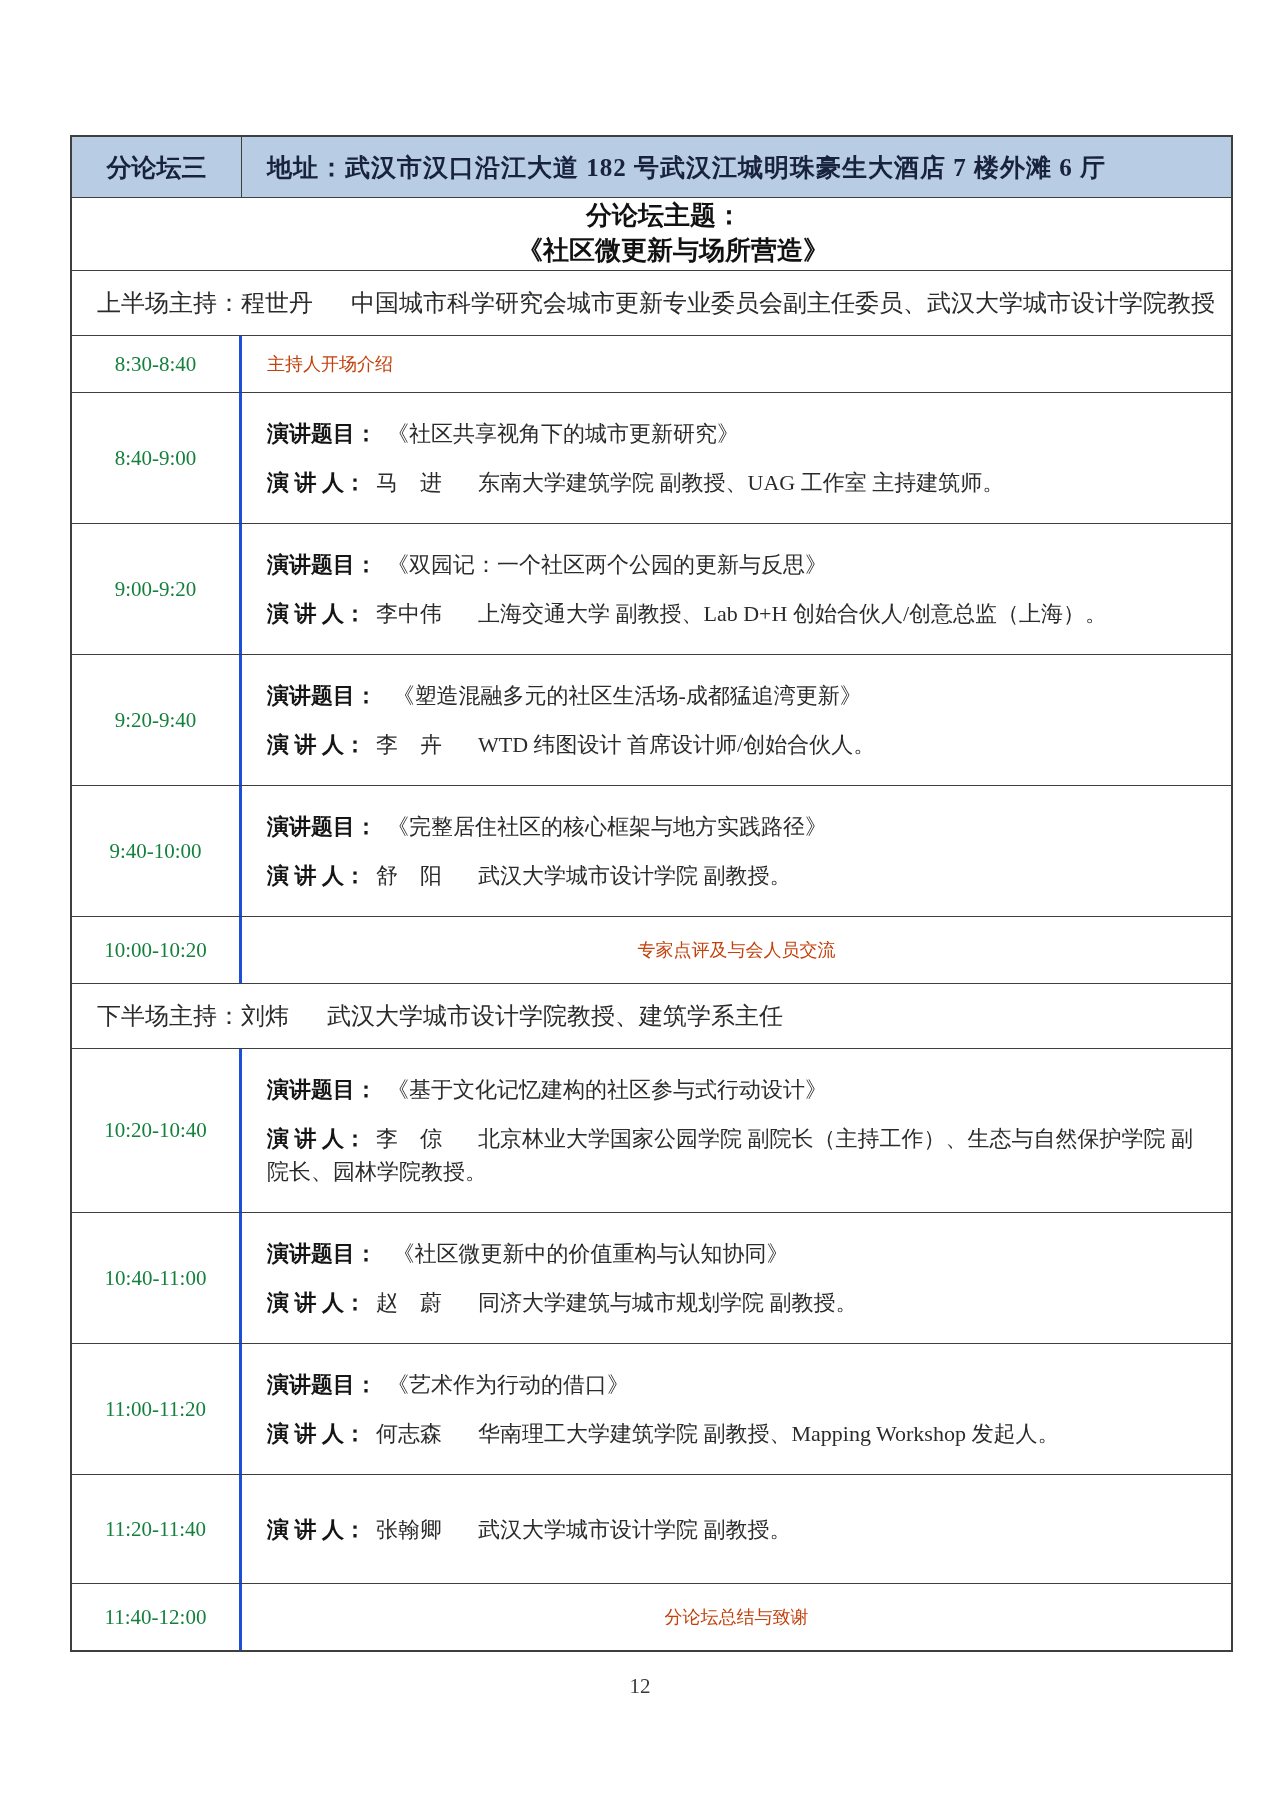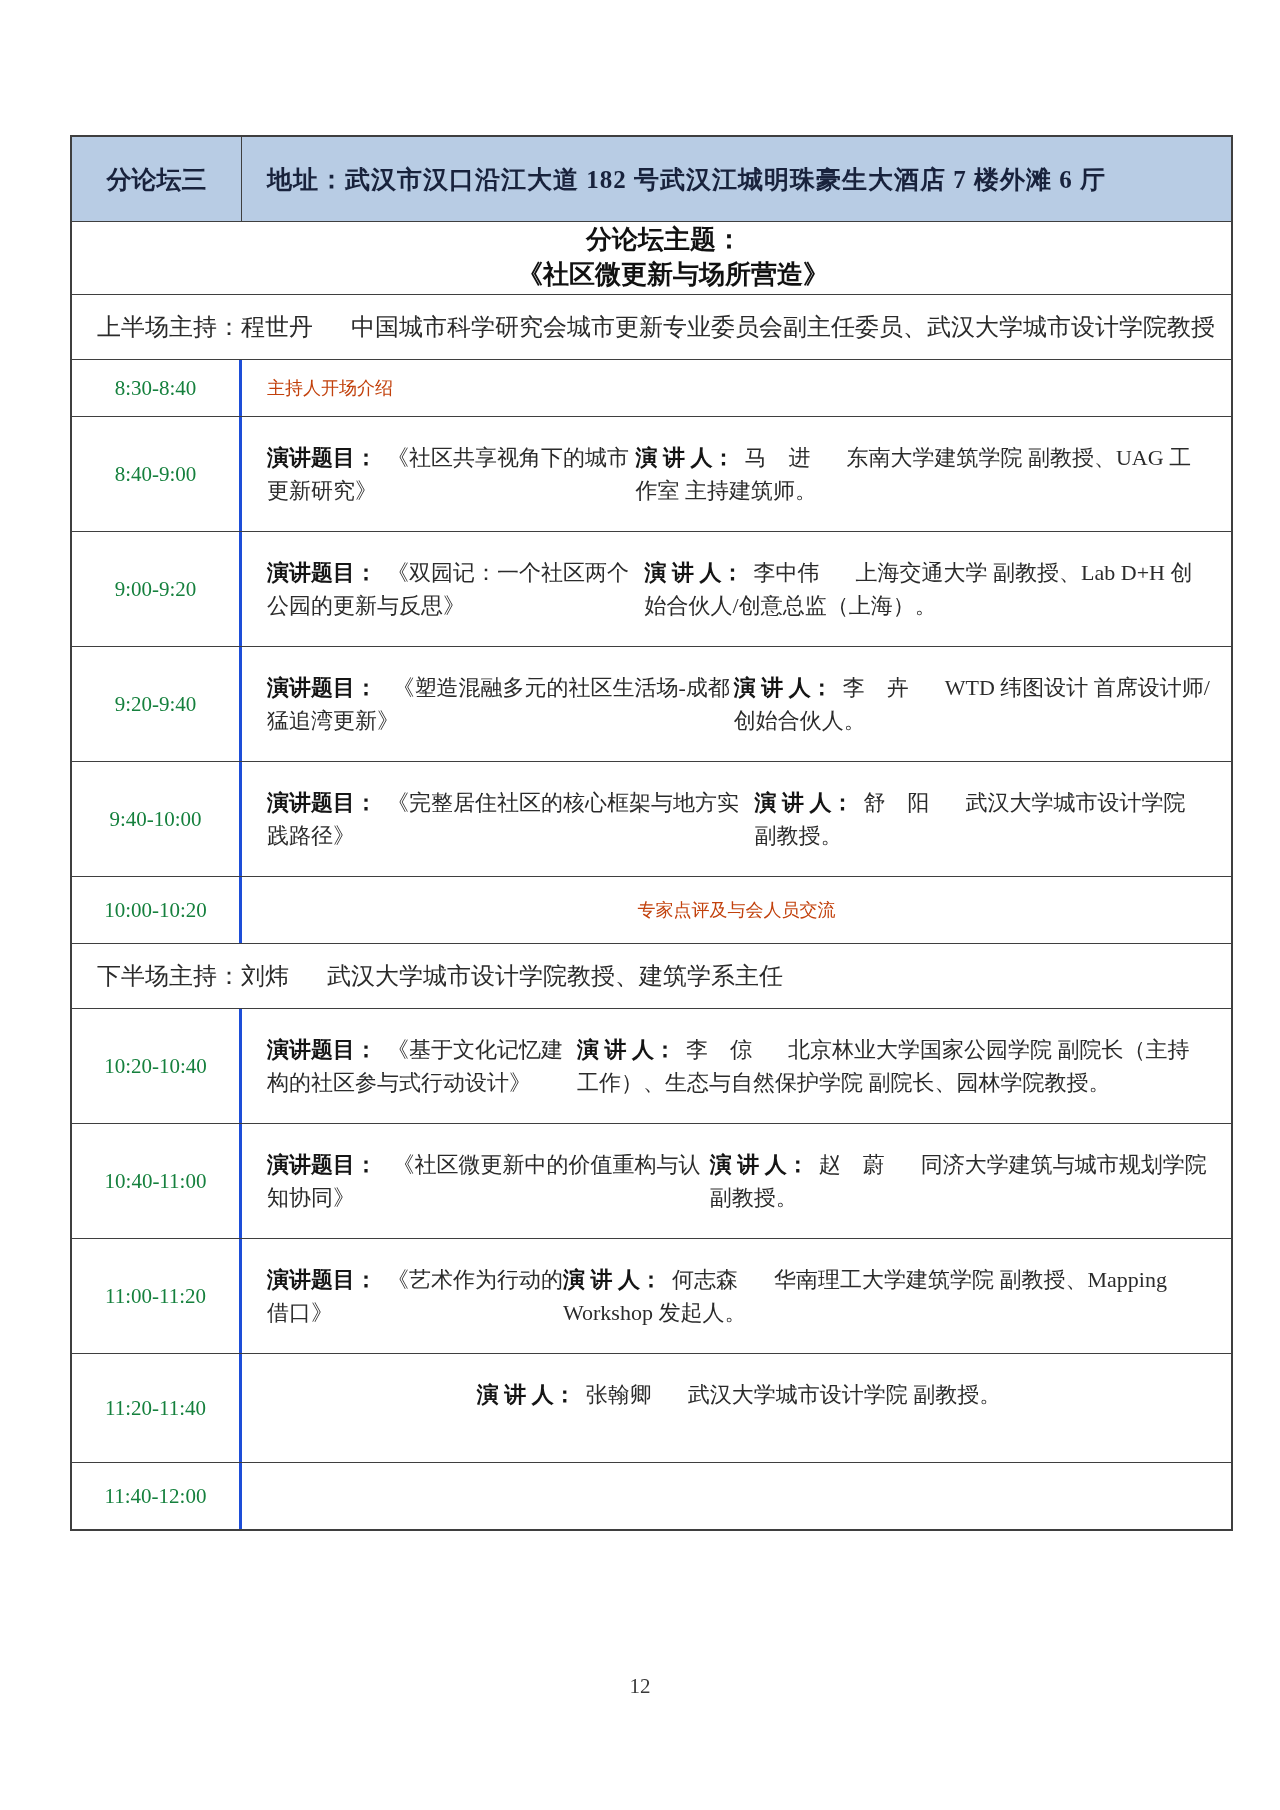--- a/index.html
+++ b/index.html
@@ -12,21 +12,21 @@
     overflow:hidden;
   }
   .agenda{
     position:absolute;left:70px;top:135px;width:1163px;
     border:2px solid #3f3f3f;
     box-sizing:border-box;
     background:#ffffff;
   }
   
   .header-row{
-    display:flex;height:84px;
+    display:flex;height:60px;
     background:#b8cce4;color:#18223c;
     font-weight:bold;font-size:25px;
   }
   .header-forum{
     width:170px;flex:0 0 170px;box-sizing:border-box;
     border-right:1px solid #3f3f3f;
     display:flex;align-items:center;justify-content:center;
   }
   .header-address{flex:1;display:flex;align-items:center;padding-left:25px;letter-spacing:1px;}
   
@@ -56,21 +56,21 @@
   .host-desc{flex:1;}
   
   .row-plain{min-height:56px;}
   .row-plain .cell{display:flex;align-items:center;font-size:18px;color:#c2410c;}
   .row-plain .cell.left{padding-left:25px;justify-content:flex-start;}
   .row-plain.center-row{min-height:66px;}
   .row-plain .cell.center{justify-content:center;text-align:center;}
   
   .row-talk{min-height:108px;}
   .row-talk .cell{
-    display:flex;flex-direction:row;justify-content:center;
+    display:flex;flex-direction:column;justify-content:center;
     padding:16px 20px 16px 25px;gap:0;
   }
   .talk-line{margin:8px 0;font-size:22px;line-height:33px;color:#2b2b2b;}
   .talk-line .lbl{font-weight:bold;color:#151515;margin-right:10px;}
   .talk-line .speaker-name{white-space:nowrap;margin-right:36px;}
   
   .page-number{
     position:absolute;left:0;top:1674px;width:100%;
     text-align:center;font-size:21px;color:#3a3a3a;
   }
@@ -165,17 +165,20 @@
           </div>
         </div>
         <div class="row row-talk">
           <div class="time-cell">11:20-11:40</div>
           <div class="cell">
             <p class="talk-line"><span class="lbl">演 讲 人：</span><span class="speaker-name">张翰卿</span><span class="aff">武汉大学城市设计学院 副教授。</span></p>
           </div>
         </div>
         <div class="row row-plain center-row">
           <div class="time-cell">11:40-12:00</div>
+          <div class="cell center">
+            <span class="plain-text">分论坛总结与致谢</span>
+          </div>
         </div>
       </div>
   </div>
   <div class="page-number">12</div>
 </div>
 
 </body></html>

